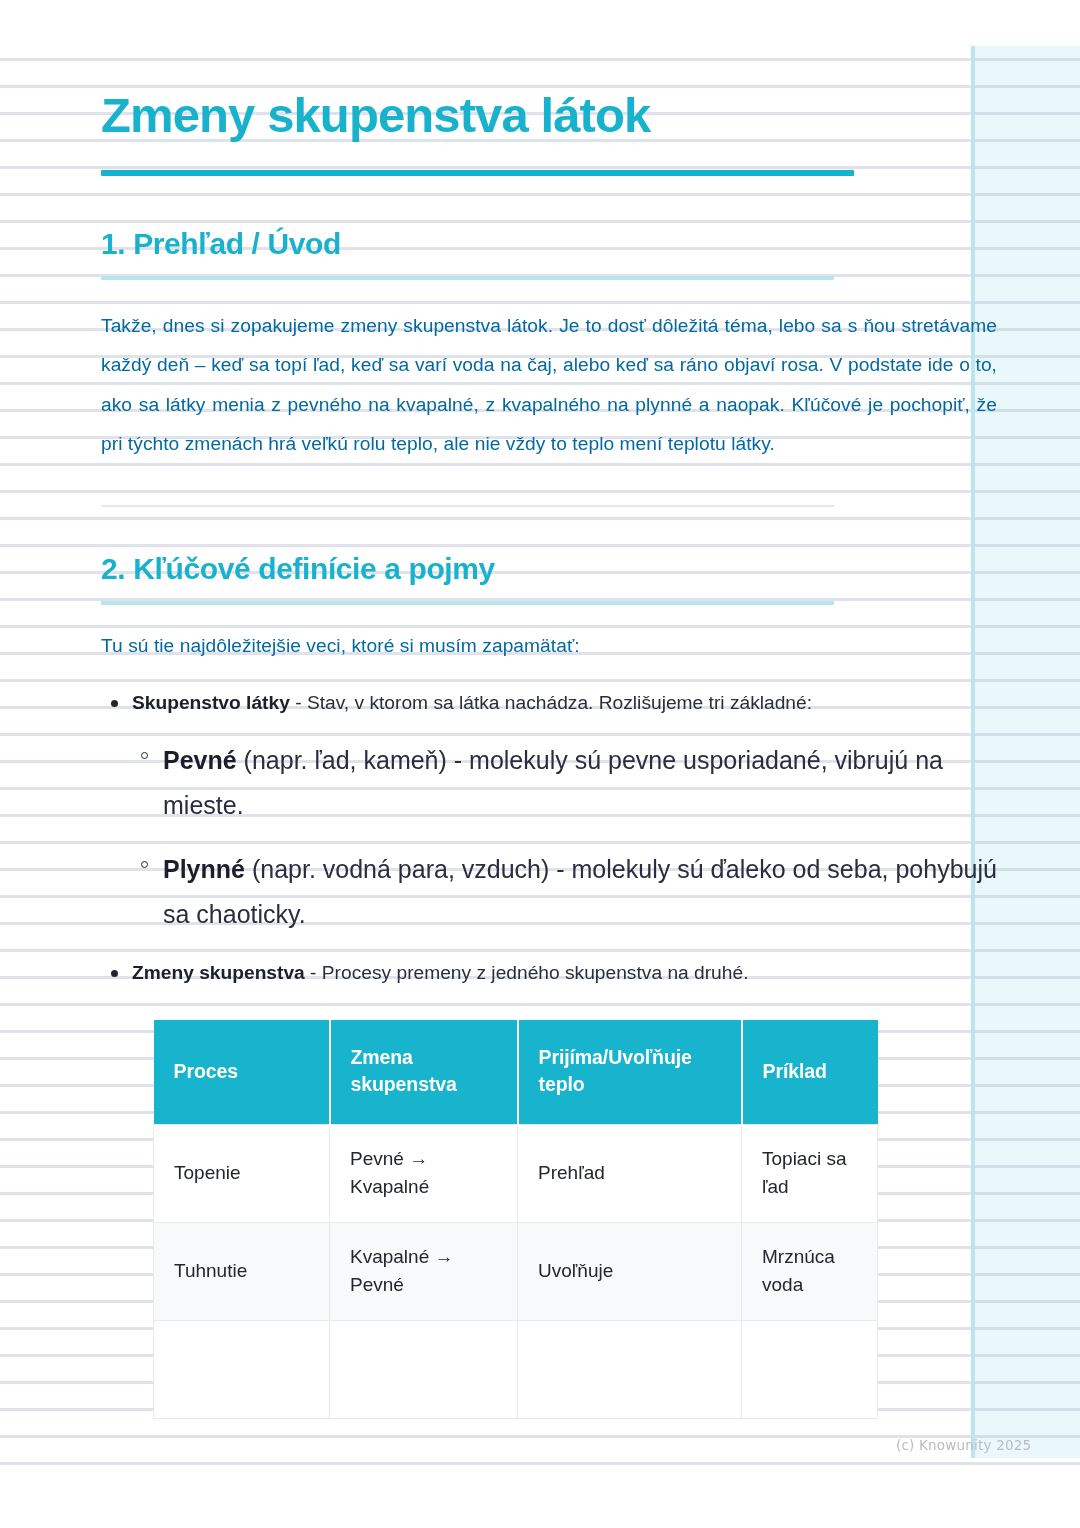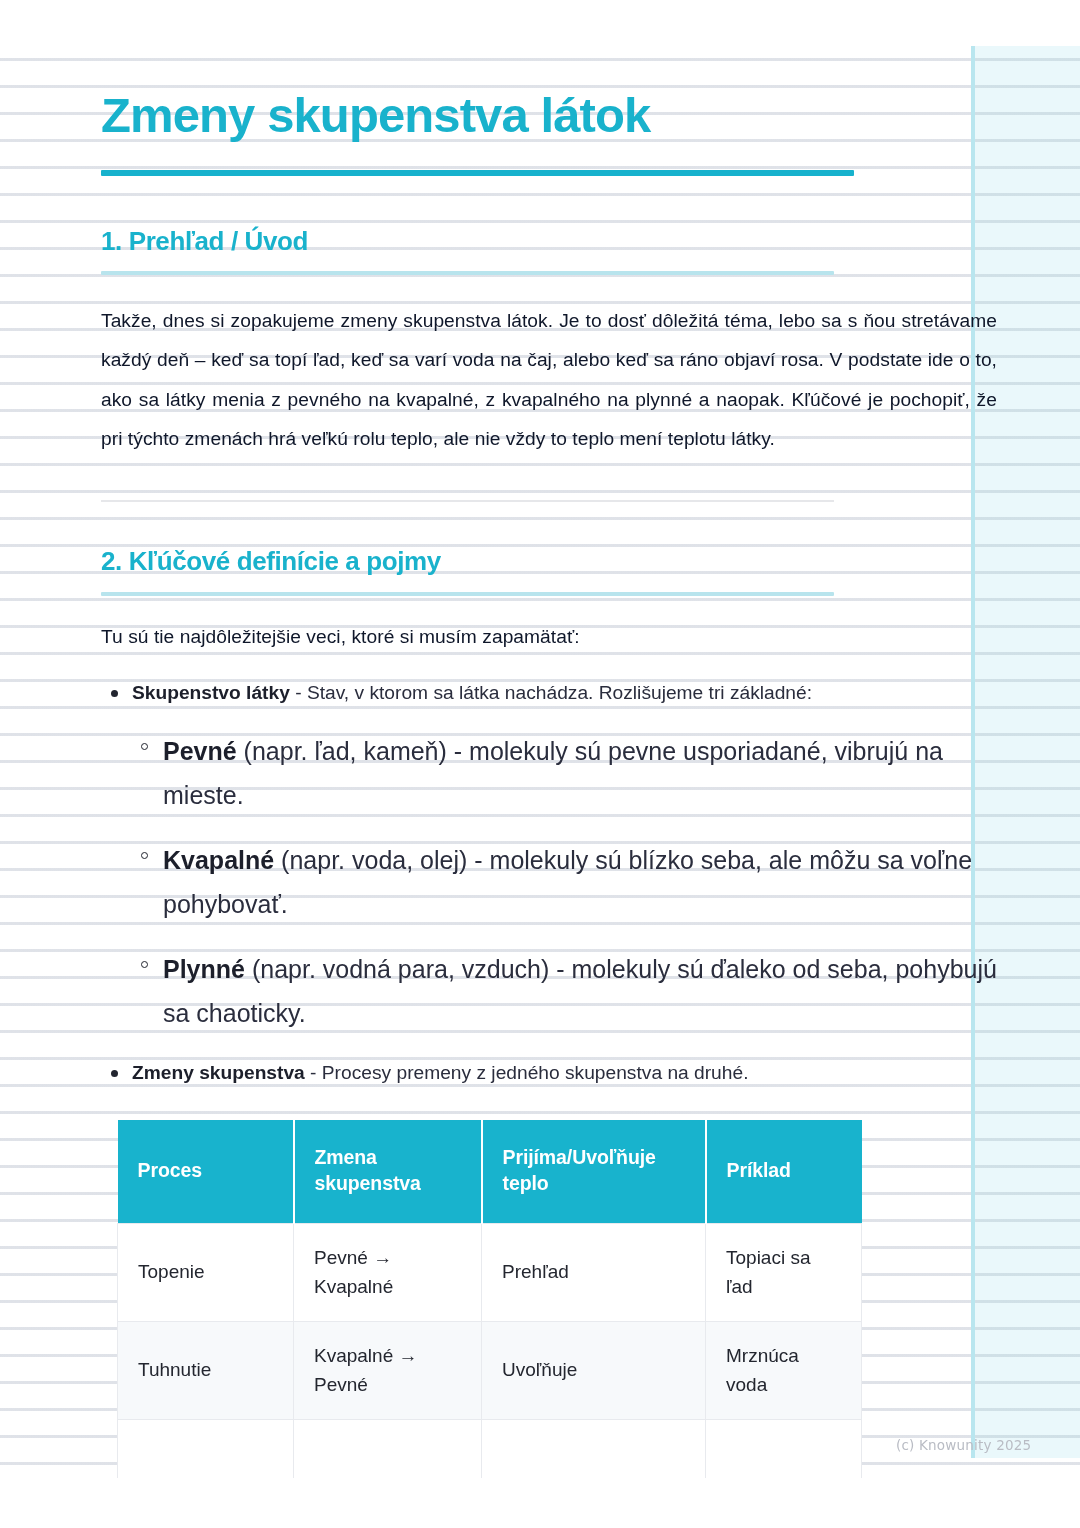--- a/index.html
+++ b/index.html
@@ -96,39 +96,39 @@
   }
   #title-rule {
     height: 6px;
     background: #17b2cd;
     margin-top: 26px;
     width: 753px;
     border-radius: 1px;
   }
 
   h2.section-heading {
-    font-size: 26px;
+    font-size: 30px;
     font-weight: 700;
     color: #19b2cc;
     letter-spacing: -0.4px;
     margin: 0;
     line-height: 1.2;
   }
   .section-rule {
     height: 4px;
     background: #b8e4ed;
     width: 733px;
     margin-top: 14px;
     border-radius: 1px;
   }
 
   p.body-text {
     font-size: 19.2px;
     line-height: 2.05;
-    color: #0f172a;
+    color: #0369a1;
     margin: 0;
     text-align: justify;
     letter-spacing: 0.05px;
   }
 
   .section-divider {
     height: 2px;
     background: #e6e7ea;
     width: 733px;
     margin: 42px 0 0 0;
@@ -184,21 +184,21 @@
     border: 1.6px solid #22252f;
     background: transparent;
     box-sizing: border-box;
   }
   .b { font-weight: 700; color: #1c1f2b; }
 
   
   #process-table-wrap {
     margin-top: 30px;
     width: 700px;
-    margin-left: 16px;
+    margin-left: 52px;
   }
   table#process-table {
     border-collapse: collapse;
     width: 700px;
     table-layout: fixed;
     font-size: 19px;
   }
   table#process-table th {
     background: #18b3cd;
     color: #ffffff;
@@ -224,21 +224,21 @@
   }
   table#process-table tbody tr:nth-child(even) td {
     background: #f7f9fb;
   }
   table#process-table tbody tr:nth-child(odd) td {
     background: #ffffff;
   }
   .col1 { width: 176px; }
   .col2 { width: 188px; }
   .col3 { width: 224px; }
-  .col4 { width: 156px; }
+  .col4 { width: 136px; }
 
   
   #watermark {
     position: absolute;
     left: 896px;
     top: 1437px;
     font-size: 13.5px;
     color: #b9bcc4;
     letter-spacing: 0.2px;
     z-index: 6;
@@ -283,23 +283,20 @@
     <h2 class="section-heading">2. Kľúčové definície a pojmy</h2>
     <div class="section-rule"></div>
     <p class="body-text" style="margin-top:26px;line-height:1.6;">Tu sú tie najdôležitejšie veci, ktoré si musím zapamätať:</p>
 
     <ul class="lvl1" style="margin-top:24px;">
       <li>
         <span class="b">Skupenstvo látky</span><span> - Stav, v ktorom sa látka nachádza. Rozlišujeme tri základné:</span>
         <ul class="lvl2">
           <li>
             <span class="b">Pevné</span><span> (napr. ľad, kameň) - molekuly sú pevne usporiadané, vibrujú na mieste.</span>
-          </li>
-          <li>
-            <span class="b">Kvapalné</span><span> (napr. voda, olej) - molekuly sú blízko seba, ale môžu sa voľne pohybovať.</span>
           </li>
           <li>
             <span class="b">Plynné</span><span> (napr. vodná para, vzduch) - molekuly sú ďaleko od seba, pohybujú sa chaoticky.</span>
           </li>
         </ul>
       </li>
       <li style="margin-top:6px;">
         <span class="b">Zmeny skupenstva</span><span> - Procesy premeny z jedného skupenstva na druhé.</span>
       </li>
     </ul>

